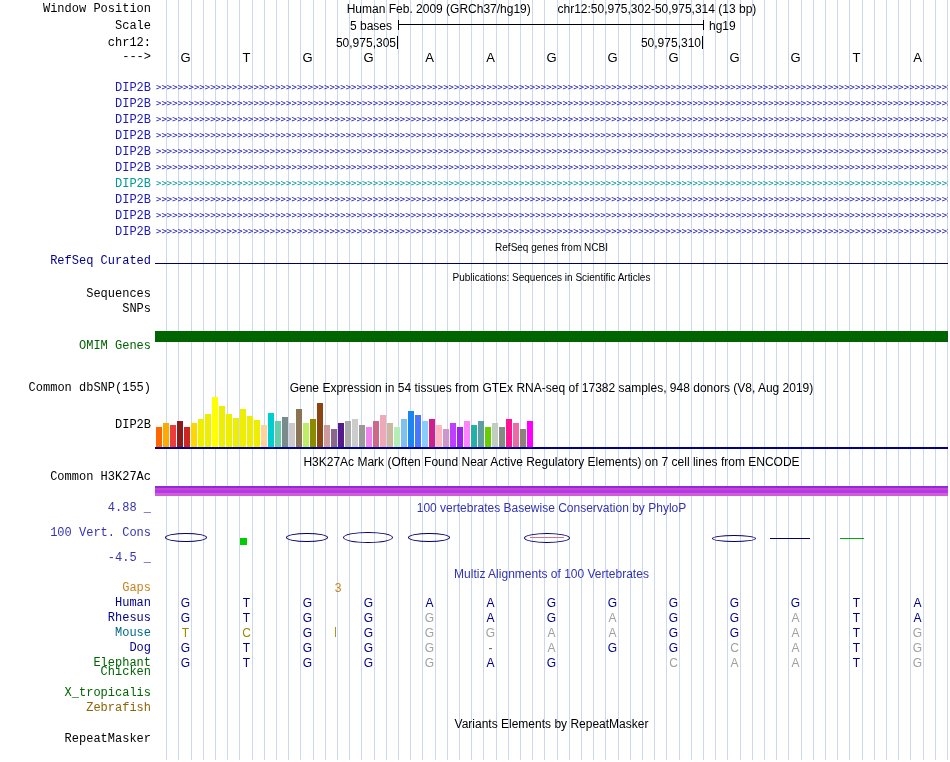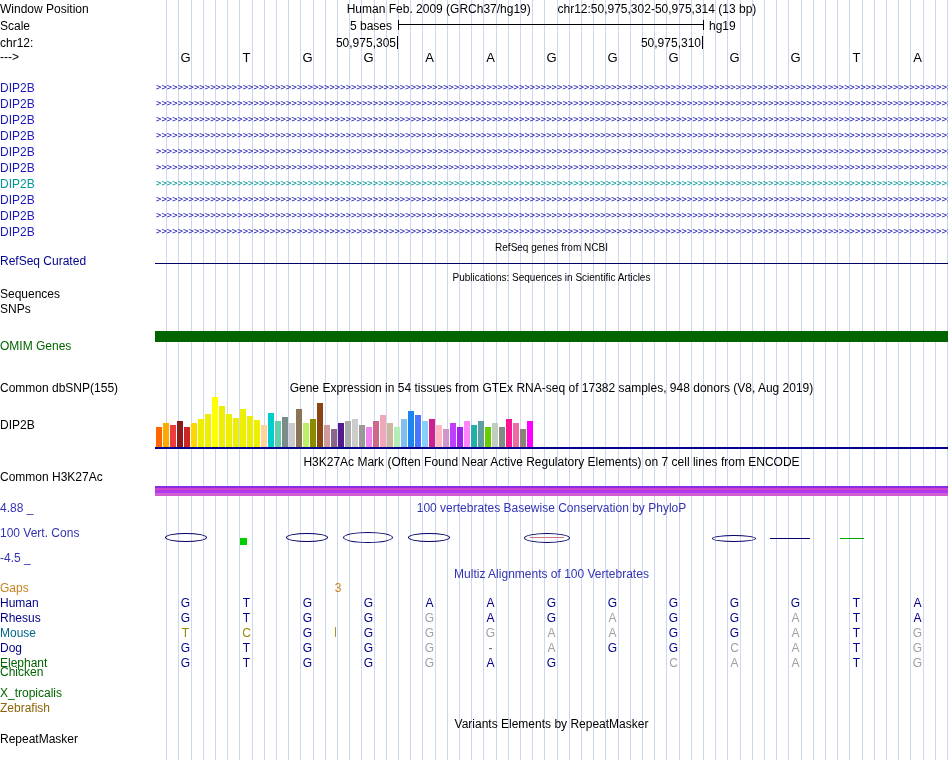--- a/index.html
+++ b/index.html
@@ -5,21 +5,21 @@
   * { margin:0; padding:0; box-sizing:border-box; }
   html,body { background:#fff; }
   #page {
     position:relative; width:950px; height:762px; background:#fff;
     font-family:"Liberation Sans", sans-serif; font-size:12px; color:#000; overflow:hidden;
   }
   #grid {
     position:absolute; left:155px; top:0; width:793px; height:760px;
     background:repeating-linear-gradient(to right, transparent 0px, transparent 11.2px, #CBD8EF 11.2px, #CBD8EF 12.2px);
   }
-  .llabel { position:absolute; left:0; width:151px; text-align:left; white-space:nowrap; }
+  .llabel { position:absolute; left:0; width:151px; text-align:right; white-space:nowrap;font-family:Liberation Mono, monospace; }
   .ttitle { position:absolute; left:155px; width:793px; text-align:center; white-space:nowrap; }
   .small  { font-size:10px; }
   .blue   { color:#3333B4; }
   .green  { color:#006400; }
   .g-row  { position:absolute; left:0; width:950px; height:16px; }
   .arrows {
     position:absolute; left:156px; top:1px; width:792px; height:14px; overflow:hidden;
     font-family:"DejaVu Sans Mono", monospace; font-size:9px; line-height:13px; white-space:nowrap;
   }
   .basecell { position:absolute; width:61px; text-align:center; font-size:13px; top:0; }

